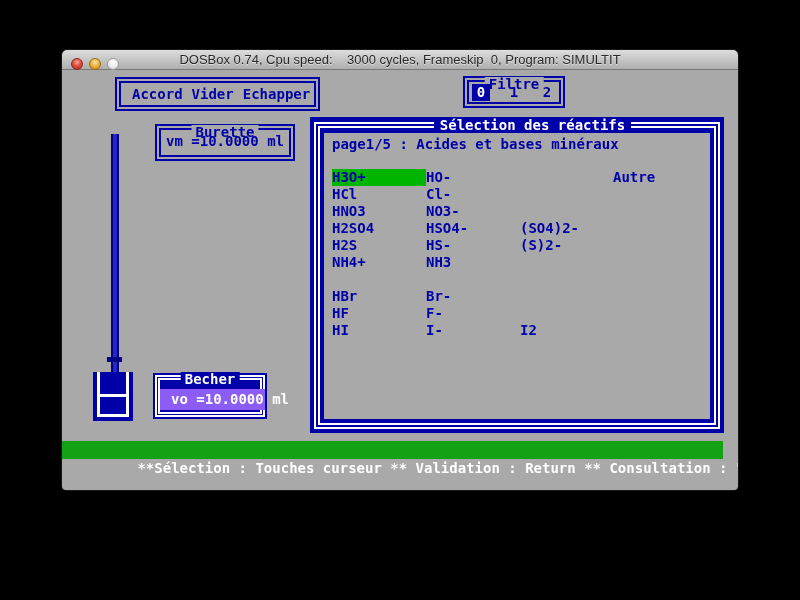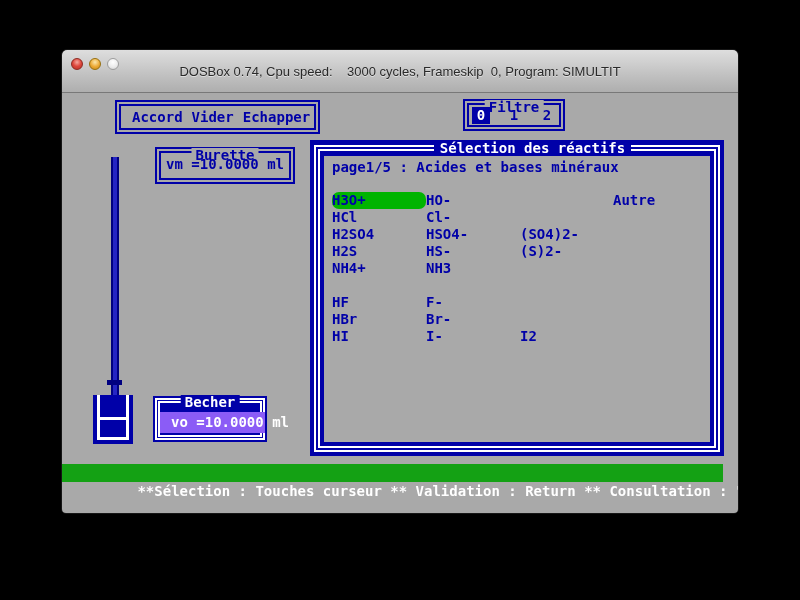--- a/index.html
+++ b/index.html
@@ -4,21 +4,21 @@
 <style>
   * { margin:0; padding:0; box-sizing:border-box; }
   html,body { width:800px; height:600px; background:#000; overflow:hidden; }
   .stage { position:relative; width:800px; height:600px; background:#000;
            font-family:"DejaVu Sans Mono", monospace; }
 
   
   .window { position:absolute; left:61px; top:49px; width:678px;
             border:1px solid #161616; border-radius:6px 6px 5px 5px;
             overflow:hidden; box-shadow:0 10px 28px rgba(0,0,0,.75); }
-  .titlebar { position:relative; height:43px;
+  .titlebar { position:relative; height:20px;
               background:linear-gradient(#dedede, #c3c3c3 55%, #aeaeae);
               border-bottom:1px solid #787878;
               display:flex; align-items:center; }
   .lights { position:absolute; left:9px; top:0; height:27px;
             display:flex; align-items:center; gap:6px; }
   .light { width:12px; height:12px; border-radius:50%; display:inline-block; }
   .light.red    { background:radial-gradient(circle at 50% 32%, #f5a79d 0%, #dd453a 50%, #b33429 100%); border:1px solid #8e2a22; }
   .light.yellow { background:radial-gradient(circle at 50% 32%, #fce7ab 0%, #eca833 55%, #c5871c 100%); border:1px solid #97700f; }
   .light.gray   { background:radial-gradient(circle at 50% 32%, #ffffff 0%, #ececec 55%, #cfcfcf 100%); border:1px solid #9d9d9d; }
   .title { width:100%; text-align:center; font-family:"Liberation Sans", sans-serif;
@@ -67,21 +67,21 @@
   
   .dialog { position:absolute; left:248px; top:47px; width:414px; height:316px; background:#0000a8; }
   .dialog-frame { position:absolute; left:4px; right:4px; top:5px; bottom:4px; border:6px double #fff; }
   .dialog-titlebar { position:absolute; top:0; left:0; right:0; height:16px; text-align:center; }
   .dialog-title { position:relative; display:inline-block; background:#0000a8; color:#fff;
                   padding:0 6px; line-height:16px;margin-left:31px; }
   .dialog-content { position:absolute; left:14px; right:14px; top:16px; bottom:14px; background:#a9a9a9; }
   .dialog-subtitle { position:absolute; left:8px; top:3px; line-height:17px; white-space:pre; }
   .rtable { position:absolute; left:0; right:0; top:36px; }
   .trow { display:flex; height:17px; line-height:17px; padding-left:8px; }
-  .tcell { white-space:pre;border-radius:7px; }
+  .tcell { white-space:pre; }
   .tcell.c0, .tcell.c1 { width:94px; }
   .tcell.c2 { width:93px; }
   .tcell.c3 { flex:1; }
   .tcell.selected { background:#00b400; }
 
   
   .statusbar { position:absolute; left:0; top:371px; width:661px; height:18px;
                background:#14a114; color:#fff; line-height:18px; padding-left:8px; white-space:pre; }
 </style>
 </head>
@@ -149,20 +149,26 @@
                 <span class="tcell c2"></span>
                 <span class="tcell c3">Autre</span>
               </div>
               <div class="trow">
                 <span class="tcell c0">HCl</span>
                 <span class="tcell c1">Cl-</span>
                 <span class="tcell c2"></span>
                 <span class="tcell c3"></span>
               </div>
               <div class="trow">
+                <span class="tcell c0">HNO3</span>
+                <span class="tcell c1">NO3-</span>
+                <span class="tcell c2"></span>
+                <span class="tcell c3"></span>
+              </div>
+              <div class="trow">
                 <span class="tcell c0">H2SO4</span>
                 <span class="tcell c1">HSO4-</span>
                 <span class="tcell c2">(SO4)2-</span>
                 <span class="tcell c3"></span>
               </div>
               <div class="trow">
                 <span class="tcell c0">H2S</span>
                 <span class="tcell c1">HS-</span>
                 <span class="tcell c2">(S)2-</span>
                 <span class="tcell c3"></span>
@@ -173,28 +179,28 @@
                 <span class="tcell c2"></span>
                 <span class="tcell c3"></span>
               </div>
               <div class="trow">
                 <span class="tcell c0"></span>
                 <span class="tcell c1"></span>
                 <span class="tcell c2"></span>
                 <span class="tcell c3"></span>
               </div>
               <div class="trow">
+                <span class="tcell c0">HBr</span>
+                <span class="tcell c1">Br-</span>
+                <span class="tcell c2"></span>
+                <span class="tcell c3"></span>
+              </div>
+              <div class="trow">
                 <span class="tcell c0">HF</span>
                 <span class="tcell c1">F-</span>
-                <span class="tcell c2"></span>
-                <span class="tcell c3"></span>
-              </div>
-              <div class="trow">
-                <span class="tcell c0">HBr</span>
-                <span class="tcell c1">Br-</span>
                 <span class="tcell c2"></span>
                 <span class="tcell c3"></span>
               </div>
               <div class="trow">
                 <span class="tcell c0">HI</span>
                 <span class="tcell c1">I-</span>
                 <span class="tcell c2">I2</span>
                 <span class="tcell c3"></span>
               </div>
               <div class="trow">

